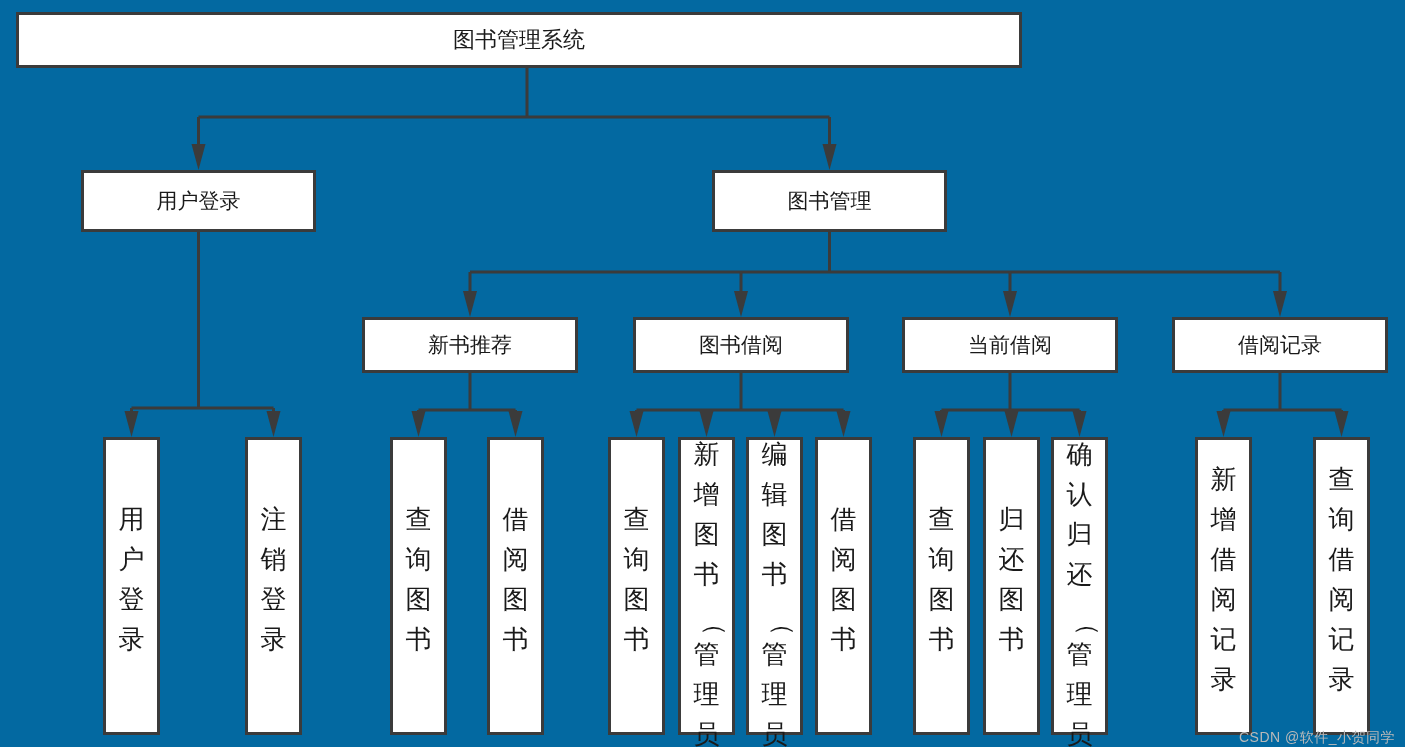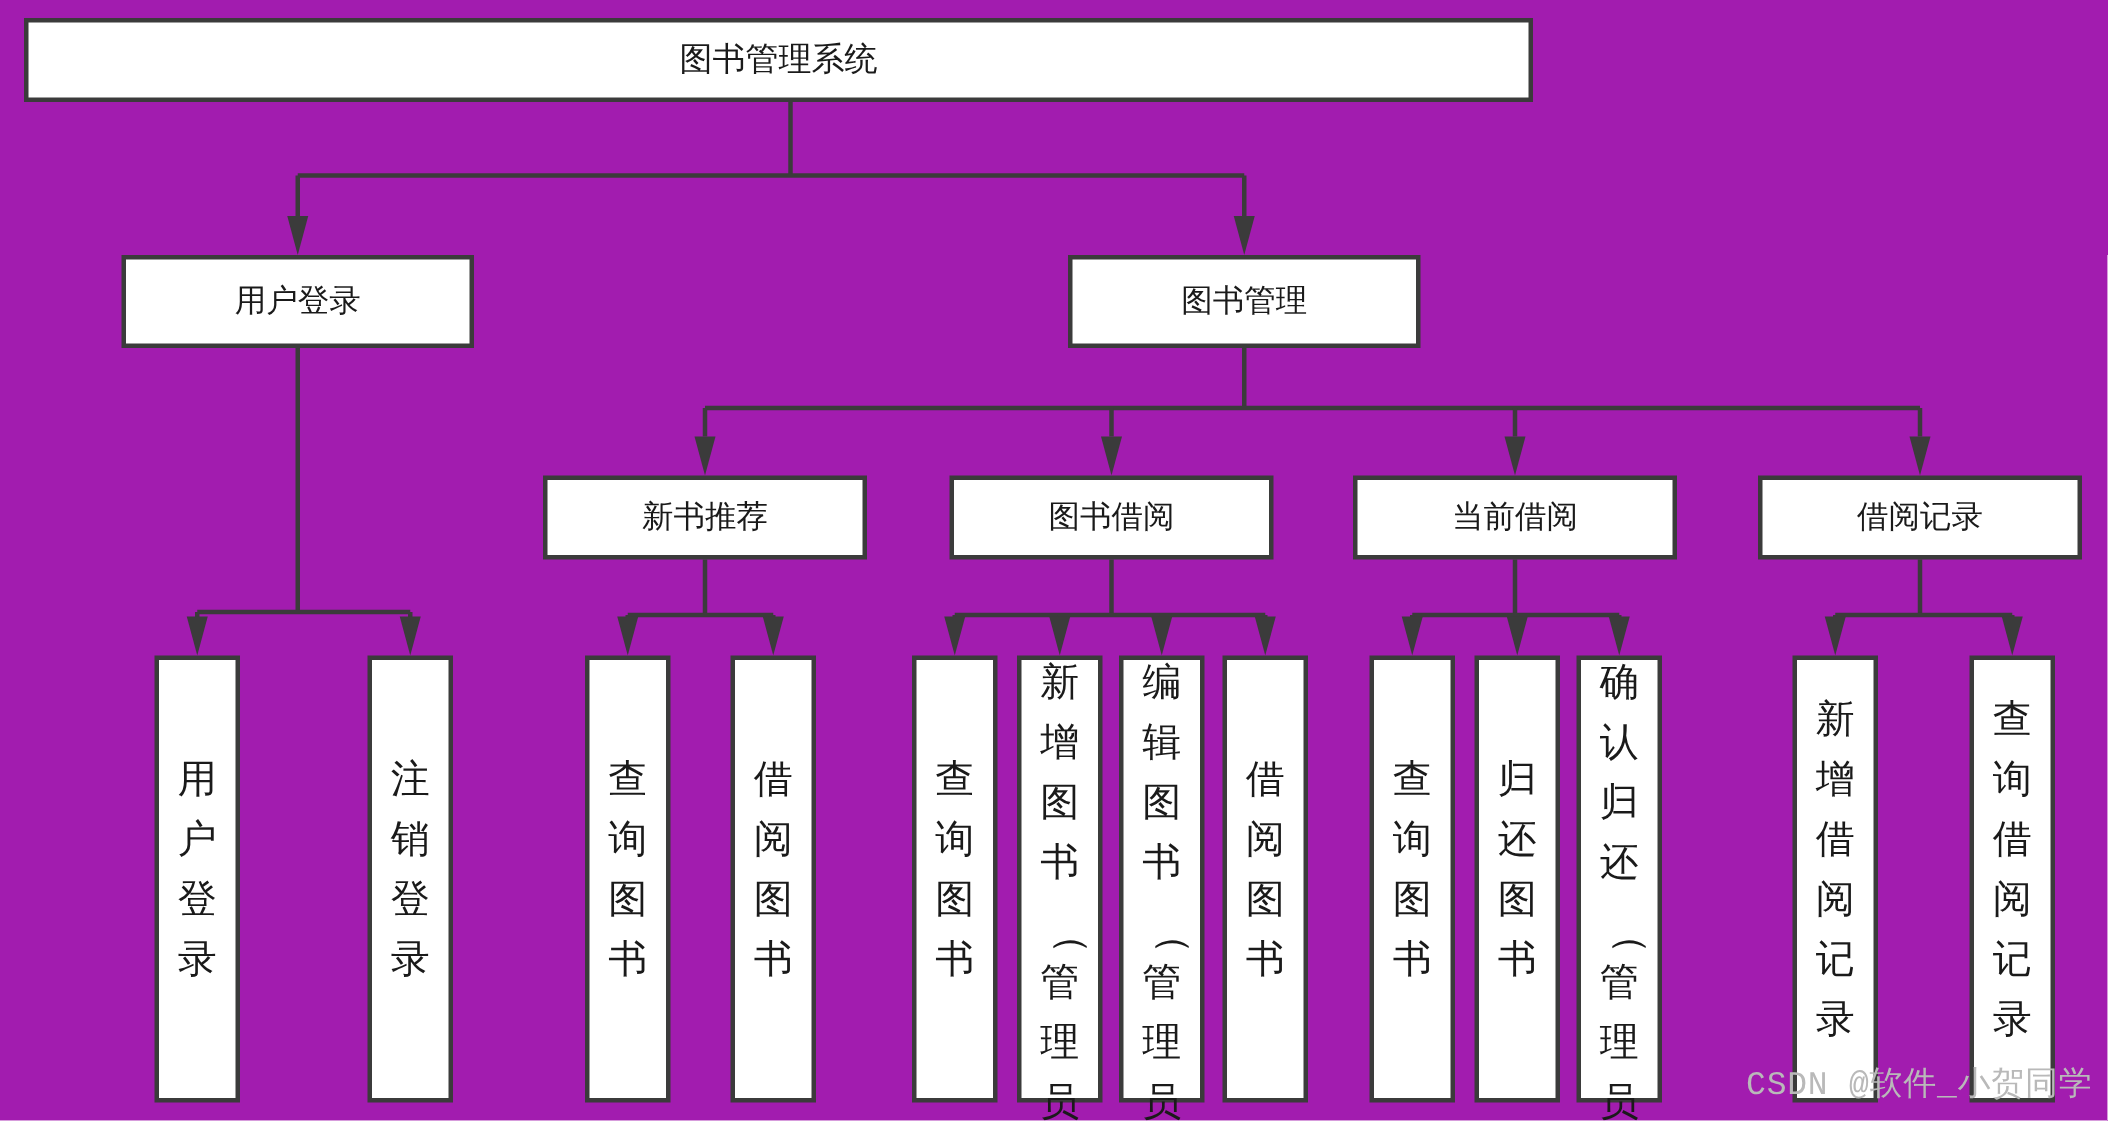--- a/index.html
+++ b/index.html
@@ -7,21 +7,21 @@
     padding: 0;
     background: #ffffff;
   }
   body {
     font-family: "Liberation Sans", "DejaVu Sans", sans-serif;
   }
   #diagram-root {
     position: relative;
     width: 1405px;
     height: 747px;
-    background: #a21caf;
+    background: #0369a1;
     overflow: hidden;
   }
   svg.diagram-canvas {
     position: absolute;
     left: 0;
     top: 0;
     width: 1405px;
     height: 747px;
     display: block;
   }
@@ -55,23 +55,23 @@
   }
   .leaf-label {
     fill: #1a1a1a;
     font-family: "Liberation Sans", "DejaVu Sans", sans-serif;
     font-size: 26px;
     text-anchor: middle;
   }
   .watermark {
     position: absolute;
     right: 10px;
-    bottom: 10px;
-    font-family: Liberation Mono, monospace;
-    font-size: 22px;
+    bottom: 0;
+    font-family: Liberation Sans, sans-serif;
+    font-size: 14px;
     color: #b9b9b9;
     letter-spacing: 0.5px;
     white-space: nowrap;
     pointer-events: none;
   }
 </style>
 </head>
 <body>
 
 <div id="diagram-root">

